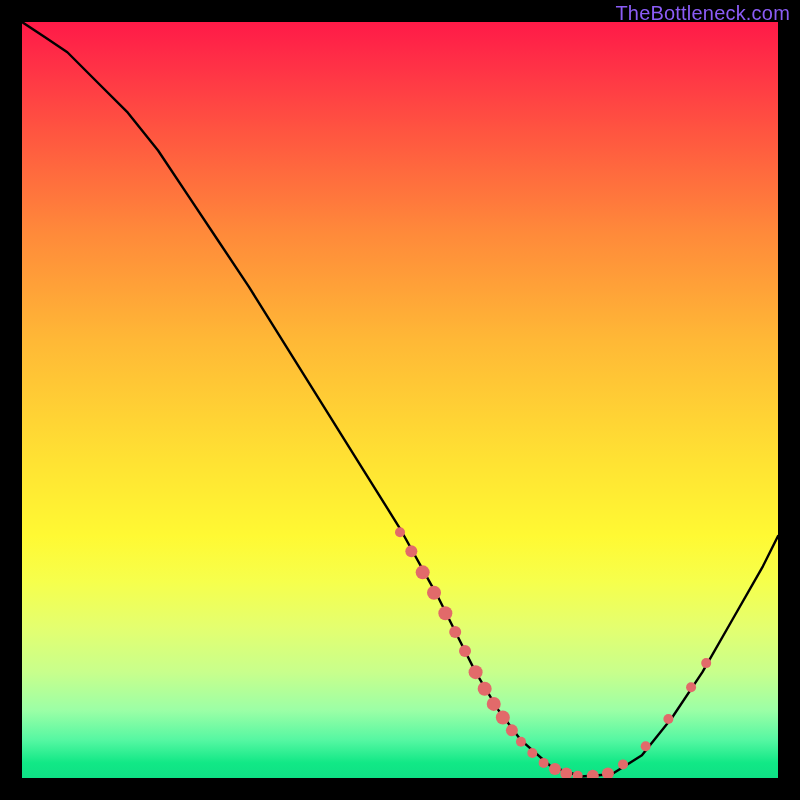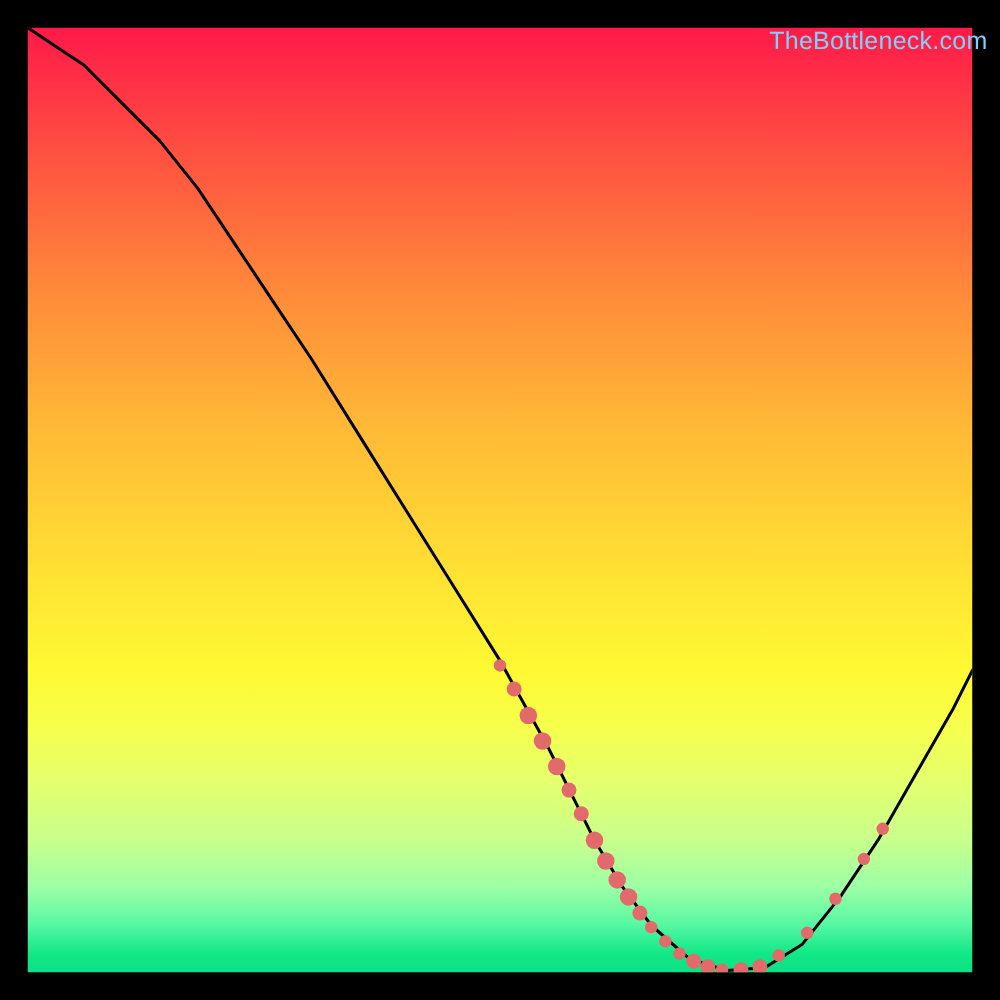--- a/index.html
+++ b/index.html
@@ -53,23 +53,22 @@
     width: 100%;
     height: 100%;
   }
   .attribution {
     position: absolute;
     top: 2px;
     right: 10px;
     font-family: Arial, Helvetica, sans-serif;
     font-size: 20px;
     font-weight: 500;
-    color: #7dd3fc;
+    color: #8b5cf6;
     letter-spacing: 0.2px;
-    margin-top: 20px;
   }
 </style>
 </head>
 <body>
 
 <div class="chart-container">
   <div class="plot-area">
     <div class="gradient-bg"></div>
     <svg class="curve-svg" viewBox="0 0 756 756" preserveAspectRatio="none">
       <path id="curve-path" fill="none" stroke="#000000" stroke-width="2.4" stroke-linecap="round" stroke-linejoin="round" d="M0.00 0.00 L22.68 15.12 L45.36 30.24 L75.60 60.48 L105.84 90.72 L136.08 128.52 L166.32 173.88 L196.56 219.24 L226.80 264.60 L264.60 325.08 L302.40 385.56 L340.20 446.04 L378.00 506.52 L415.80 574.56 L438.48 619.92 L453.60 650.16 L476.28 687.96 L498.96 718.20 L529.20 744.66 L559.44 754.49 L589.68 752.22 L619.92 733.32 L650.16 695.52 L680.40 650.16 L710.64 597.24 L740.88 544.32 L756.00 514.08"></path>

